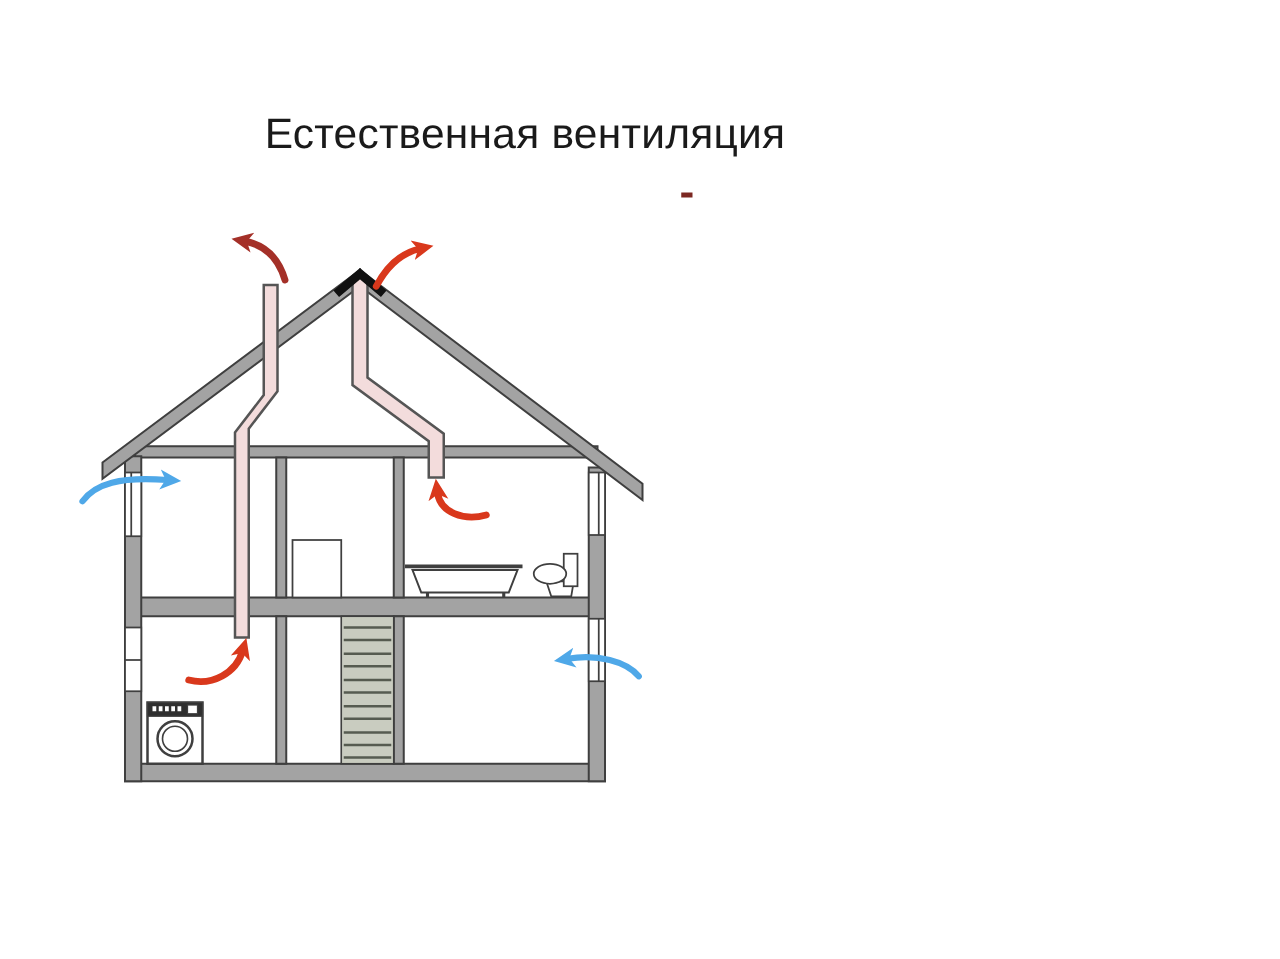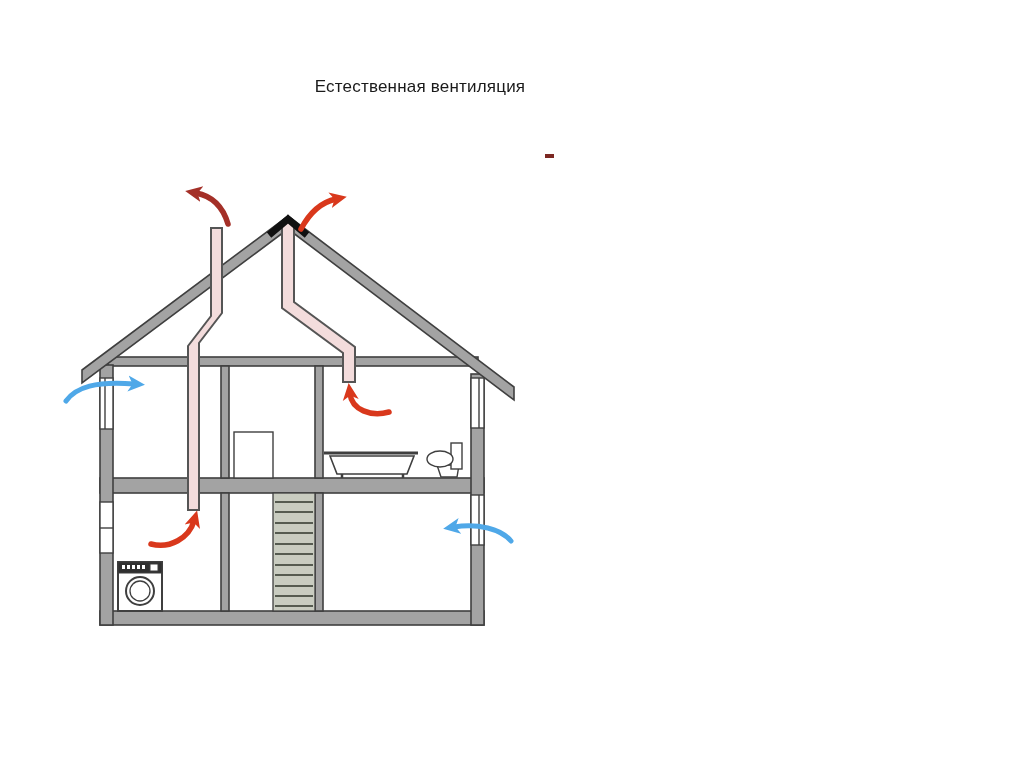--- a/index.html
+++ b/index.html
@@ -4,22 +4,22 @@
 <style>
   :root{
     --wall_fill:#a3a3a3; --outline:#3f3f3f; --pipe_fill:#f3dcdc; --pipe_outline:#555555;
     --stair_fill:#c9ccc0; --stair_line:#565b50; --red_arrow:#d9381c; --dark_red_arrow:#a43028;
     --blue_arrow:#4fa8e8; --cap_black:#111111; --machine_panel:#2f2f2f; --title_color:#1a1a1a;
     --artifact_red:#7c2822; --background:#ffffff;
   }
   html,body{margin:0;padding:0;}
   body{font-family:"Liberation Sans", sans-serif; background:#fff;}
   .page{position:relative;width:1024px;height:767px;background:var(--background);overflow:hidden;}
-  .slide-title{position:absolute;left:0;top:72px;width:840px;text-align:center;
-    font-size:17px;line-height:30px;color:var(--title_color);letter-spacing:0.2px;}
+  .slide-title{position:absolute;left:0;top:92px;width:840px;text-align:center;
+    font-size:34px;line-height:30px;color:var(--title_color);letter-spacing:0.2px;}
   svg{position:absolute;left:0;top:0;}
   .f-wall{fill:var(--wall_fill);stroke:var(--outline);stroke-width:1.6;}
   .f-window{fill:#ffffff;stroke:var(--outline);stroke-width:1.4;}
   .thin{stroke:var(--outline);stroke-width:1.4;fill:none;}
   .f-white{fill:#ffffff;stroke:var(--outline);stroke-width:1.6;}
   .pipe{fill:var(--pipe_fill);stroke:var(--pipe_outline);stroke-width:2;}
   .stairs{fill:var(--stair_fill);stroke:var(--outline);stroke-width:1.3;}
   .rungs{stroke:var(--stair_line);stroke-width:2;fill:none;}
   .cap{stroke:var(--cap_black);stroke-width:7;fill:none;}
   .arrow{fill:none;stroke-linecap:round;}

